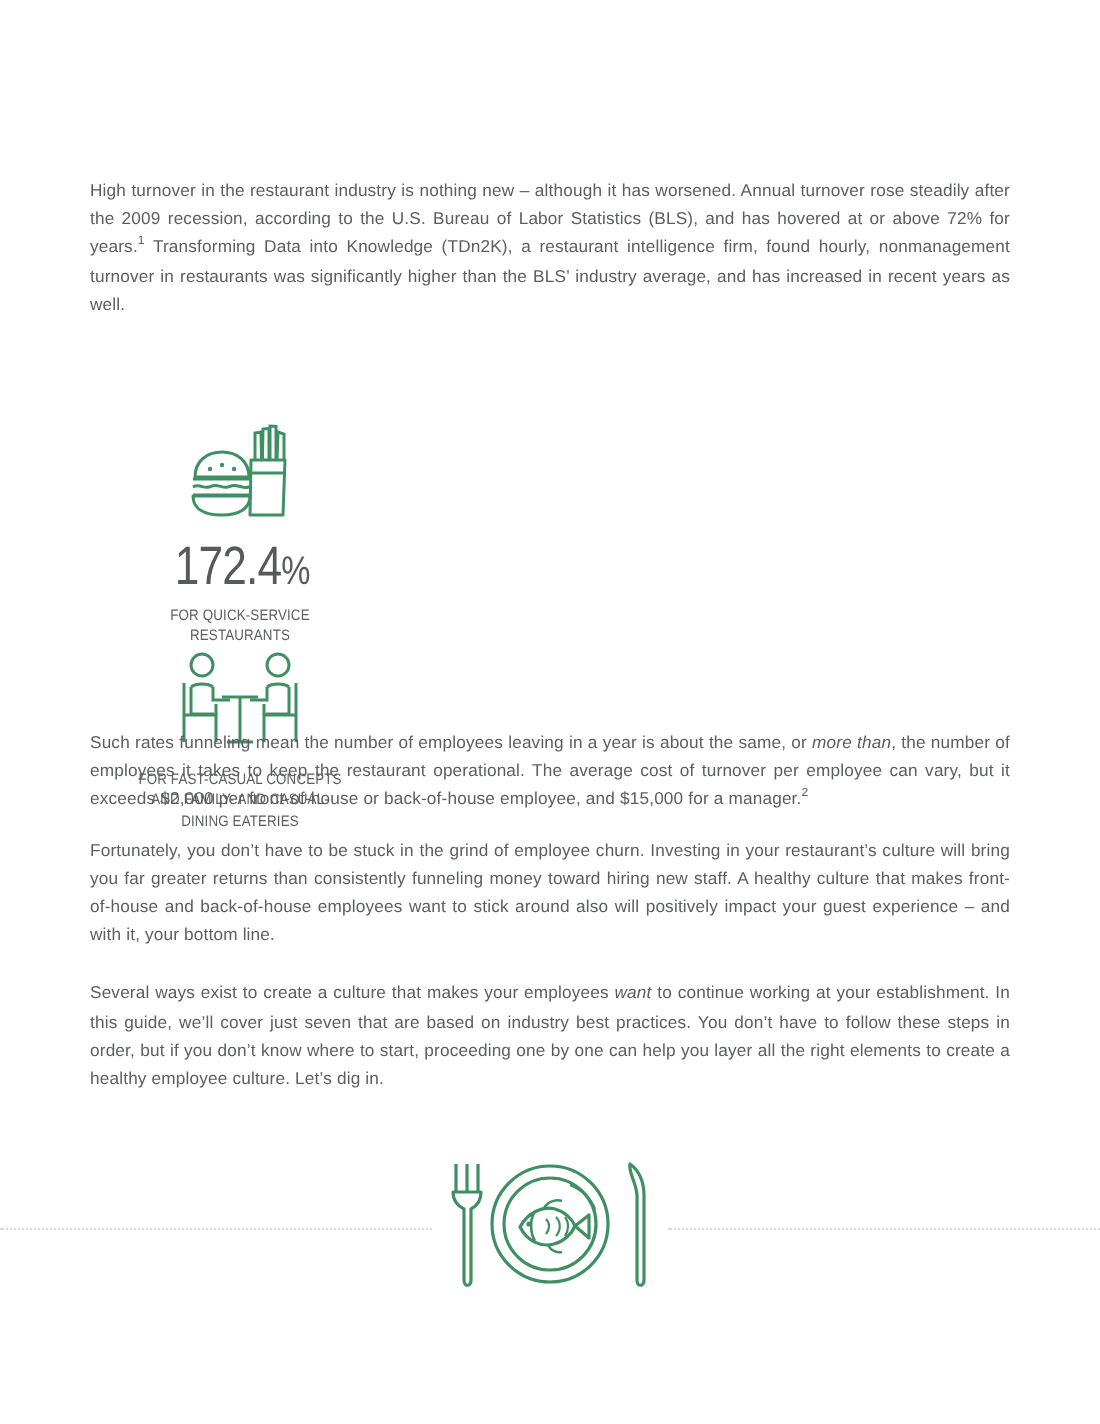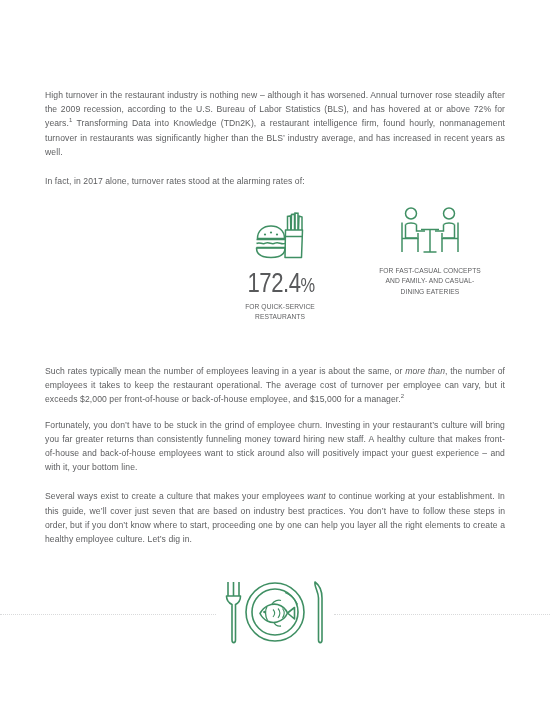--- a/index.html
+++ b/index.html
@@ -45,22 +45,23 @@
   em { }
   sup { font-size: 6px; vertical-align: super; line-height: 0; }
 
   
   .stats {
     position: absolute;
     left: 45px;
     top: 205px;
     width: 460px;
     display: flex;
-    justify-content: flex-end;
+    justify-content: flex-start;
     align-items: flex-start;
+    flex-direction: column;
   }
   .stat {
     width: 150px;
     text-align: center;
     position: relative;
   }
   .stat-icon {
     height: 58px;
     display: flex;
     align-items: flex-end;
@@ -134,21 +135,20 @@
   svg { display: block; }
 </style>
 </head>
 <body>
 
 <div class="page">
 
   <div class="content">
     <p class="body-text"><span>High turnover in the restaurant industry is nothing new – although it has worsened. Annual turnover rose steadily after the 2009 recession, according to the U.S. Bureau of Labor Statistics (BLS), and has hovered at or above 72% for years.</span><sup>1</sup><span> Transforming Data into Knowledge (TDn2K), a restaurant intelligence firm, found hourly, nonmanagement turnover in restaurants was significantly higher than the BLS’ industry average, and has increased in recent years as well.</span></p>
 
-    <p class="body-text">In fact, in 2017 alone, turnover rates stood at the alarming rates of:</p>
   </div>
 
   <div class="stats">
 
     <div class="stat">
       <div class="stat-icon">
         <svg width="62" height="52" viewBox="0 0 62 52" fill="none" stroke="#3f8f63" stroke-width="1.5">
 
           <path d="M36.5 19 L36 46.5 L52.5 46.5 L53.5 19 Z" stroke-linejoin="round"></path>
           <path d="M36.2 25.5 L53.2 25.5"></path>
@@ -210,21 +210,21 @@
         </svg>
       </div>
       <div class="stat-label">FOR FAST-CASUAL CONCEPTS
 AND FAMILY- AND CASUAL-
 DINING EATERIES</div>
     </div>
 
   </div>
 
   <div class="content" style="top:364px;">
-    <p class="body-text tight"><span>Such rates typically mean the number of employees leaving in a year is about the same, or </span><em>more than</em><span>, the number of employees it takes to keep the restaurant operational. The average cost of turnover per employee can vary, but it exceeds $2,000 per front-of-house or back-of-house employee, and $15,000 for a manager.</span><sup>2</sup></p>
+    <p class="body-text tight"><span>Such rates funneling mean the number of employees leaving in a year is about the same, or </span><em>more than</em><span>, the number of employees it takes to keep the restaurant operational. The average cost of turnover per employee can vary, but it exceeds $2,000 per front-of-house or back-of-house employee, and $15,000 for a manager.</span><sup>2</sup></p>
 
     <p class="body-text">Fortunately, you don’t have to be stuck in the grind of employee churn. Investing in your restaurant’s culture will bring you far greater returns than consistently funneling money toward hiring new staff. A healthy culture that makes front-of-house and back-of-house employees want to stick around also will positively impact your guest experience – and with it, your bottom line.</p>
 
     <p class="body-text"><span>Several ways exist to create a culture that makes your employees </span><em>want</em><span> to continue working at your establishment. In this guide, we’ll cover just seven that are based on industry best practices. You don’t have to follow these steps in order, but if you don’t know where to start, proceeding one by one can help you layer all the right elements to create a healthy employee culture. Let’s dig in.</span></p>
   </div>
 
   <div class="footer-ornament">
     <div class="dot-rule left"></div>
     <div class="fish-plate">
       <svg width="112" height="76" viewBox="0 0 112 76" fill="none" stroke="#3f8f63" stroke-width="1.6">

